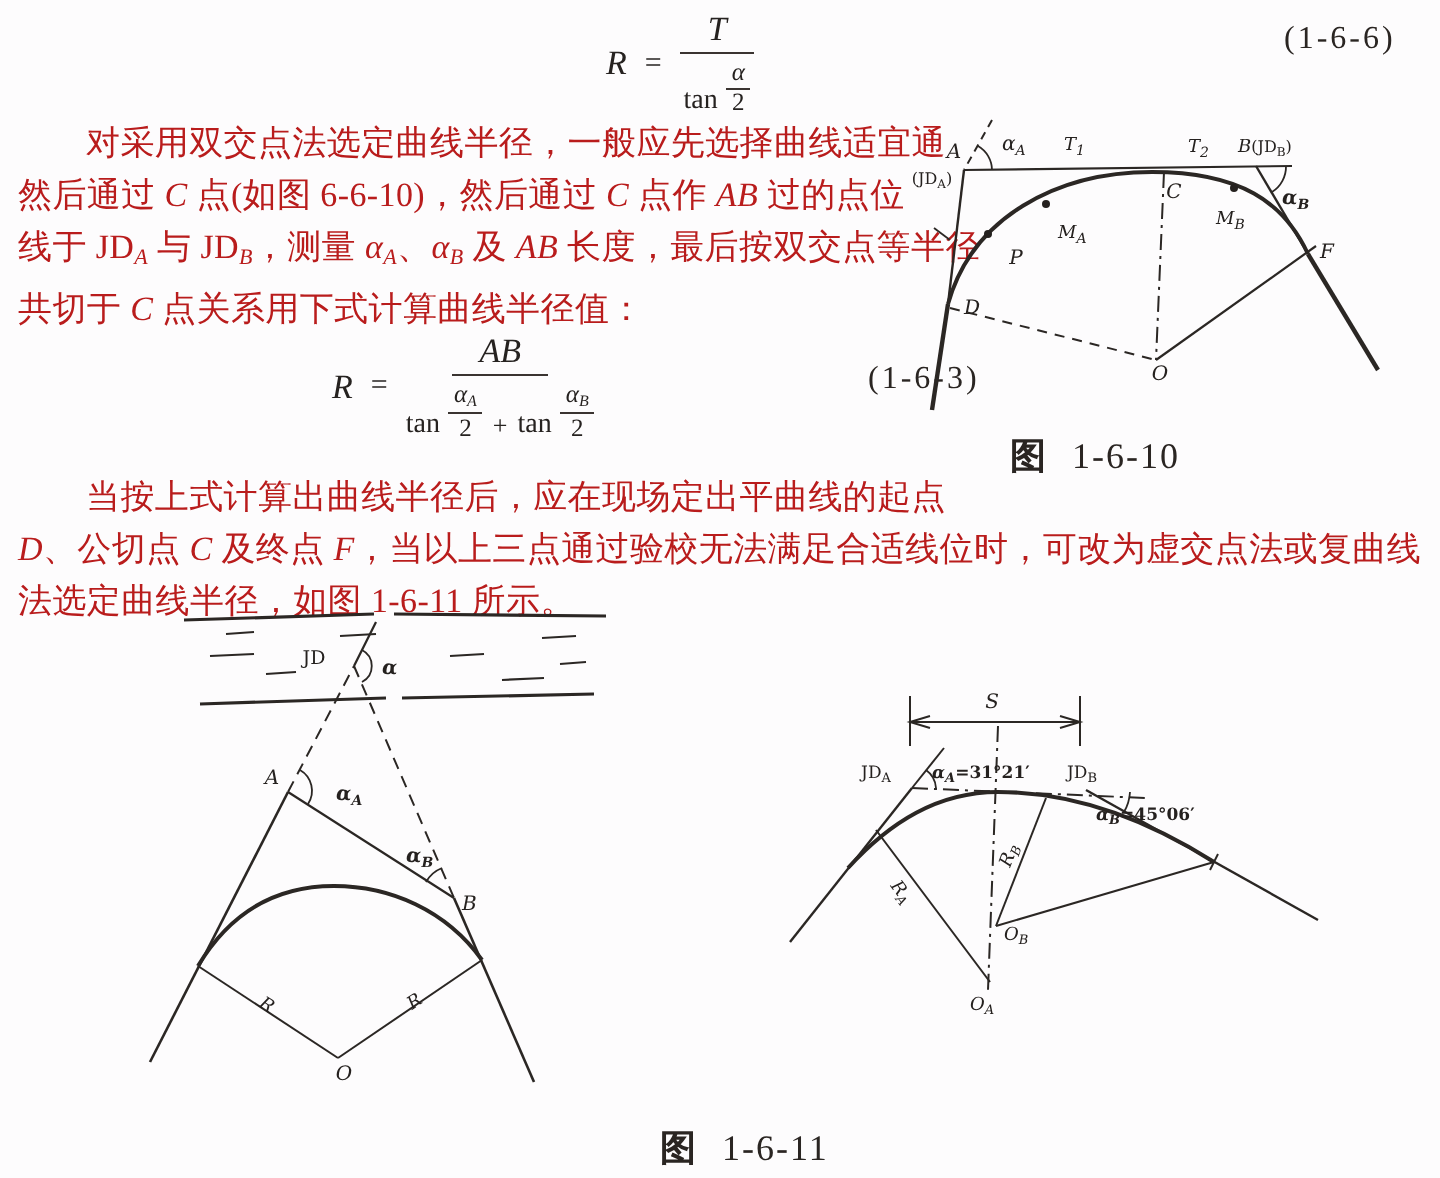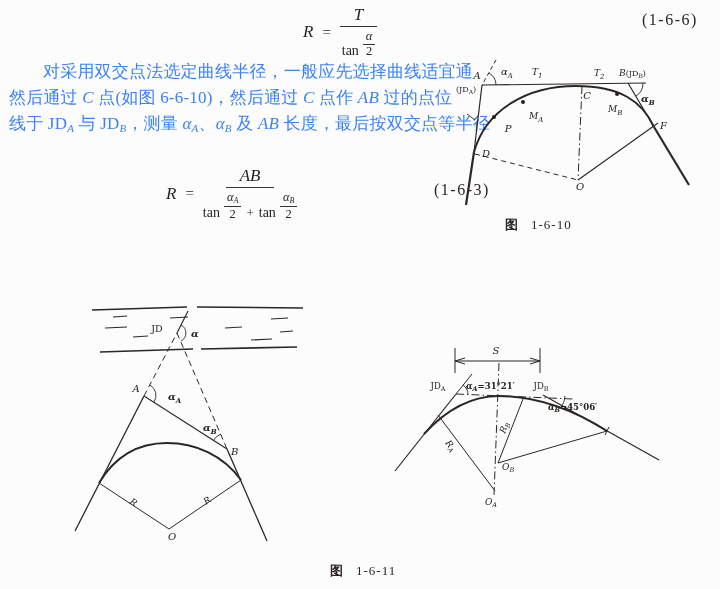--- a/index.html
+++ b/index.html
@@ -1,19 +1,19 @@
 <!DOCTYPE html>
 <html><head>
 <meta charset="utf-8">
 <style>
   *{margin:0;padding:0;box-sizing:border-box}
   html,body{width:720px;height:589px}
   body{background:#fff;font-family:"Liberation Serif","DejaVu Serif",serif}
   .page{position:relative;width:720px;height:589px;background:#fdfcfd;color:#262220;overflow:hidden}
-  .para{position:absolute;font-size:17px;line-height:25.8px;letter-spacing:.2px;color:#3b82f6}
+  .para{position:absolute;font-size:17px;line-height:25.8px;letter-spacing:.2px;color:#b91c1c}
   .tline{white-space:nowrap}
   .tline.indent{text-indent:34px}
   .seg.it{font-style:italic}
   .seg.rm{font-style:normal}
   sub.seg{font-size:11px;vertical-align:-3px}
   sub.seg{font-style:italic}
   
   .eq{position:absolute;display:flex;align-items:center;gap:7px;font-size:17px}
   .mvar{font-style:italic}
   .mrel{font-size:15px;padding:0 2px}
@@ -21,21 +21,21 @@
   .fnum{padding:0 14px 2px;border-bottom:1.2px solid #3a3431;text-align:center;line-height:1.05}
   .fden{display:flex;align-items:flex-end;gap:4px;padding-top:3px}
   .fn{font-style:normal;font-size:14px}
   .sfrac{display:inline-flex;flex-direction:column;align-items:center;font-size:12.5px;line-height:1.05}
   .sfrac .top{padding:0 3px 1px;border-bottom:1px solid #3a3431;font-style:italic}
   .sfrac .bot{padding-top:.5px;font-style:normal}
   .sfrac sub{font-size:8px;font-style:italic;vertical-align:-2px}
   .plus{font-style:normal;font-size:13px;padding:0 1px}
   .eqlabel{position:absolute;font-size:16px;letter-spacing:1.5px;color:#2a2522}
   
-  .caption{position:absolute;font-size:13px;color:#2a2522;font-weight:bold}
+  .caption{position:absolute;font-size:18px;color:#2a2522;font-weight:bold}
   .caption .num{font-weight:normal;margin-left:13px;letter-spacing:1px}
   svg{position:absolute;overflow:visible}
   svg text{font-family:"DejaVu Serif",serif;fill:#25211f}
   .lbl{font-size:10px;font-style:italic}
   .lbl9{font-size:9px;font-style:italic}
   .rm{font-style:normal}
   .sm{font-size:8.5px}
 </style>
 </head>
 <body>
@@ -55,20 +55,21 @@
         </span>
       </span>
     </span>
   </div>
   <div class="eqlabel" style="left:642px;top:11px">(1-6-6)</div>
 
   <div class="para" style="left:9px;top:59px;width:455px">
       <div class="tline indent"><span class="seg cn">对采用双交点法选定曲线半径，一般应先选择曲线适宜通</span></div>
       <div class="tline"><span class="seg cn">然后通过 </span><span class="seg it">C</span><span class="seg cn"> 点(如图 6-6-10)，然后通过 </span><span class="seg it">C</span><span class="seg cn"> 点作 </span><span class="seg it">AB</span><span class="seg cn"> 过的点位</span></div>
       <div class="tline"><span class="seg cn">线于 </span><span class="seg rm">JD</span><sub class="seg sub">A</sub><span class="seg cn"> 与 </span><span class="seg rm">JD</span><sub class="seg sub">B</sub><span class="seg cn">，测量 </span><span class="seg it">α</span><sub class="seg sub">A</sub><span class="seg cn">、</span><span class="seg it">α</span><sub class="seg sub">B</sub><span class="seg cn"> 及 </span><span class="seg it">AB</span><span class="seg cn"> 长度，最后按双交点等半径</span></div>
+      <div class="tline"><span class="seg cn">共切于 </span><span class="seg it">C</span><span class="seg cn"> 点关系用下式计算曲线半径值：</span></div>
     </div>
 
   <div class="eq" style="left:166px;top:167px">
     <span class="mvar">R</span>
     <span class="mrel">=</span>
     <span class="frac">
       <span class="fnum mvar">AB</span>
       <span class="fden">
         <span class="fn">tan</span>
         <span class="sfrac">
@@ -80,20 +81,23 @@
         <span class="sfrac">
           <span class="top"><span>α</span><sub>B</sub></span>
           <span class="bot">2</span>
         </span>
       </span>
     </span>
   </div>
   <div class="eqlabel" style="left:434px;top:181px">(1-6-3)</div>
 
   <div class="para" style="left:9px;top:236px;width:706px">
+      <div class="tline indent"><span class="seg cn">当按上式计算出曲线半径后，应在现场定出平曲线的起点</span></div>
+      <div class="tline"><span class="seg it">D</span><span class="seg cn">、公切点 </span><span class="seg it">C</span><span class="seg cn"> 及终点 </span><span class="seg it">F</span><span class="seg cn">，当以上三点通过验校无法满足合适线位时，可改为虚交点法或复曲线</span></div>
+      <div class="tline"><span class="seg cn">法选定曲线半径，如图 1-6-11 所示。</span></div>
     </div>
 
   <svg style="left:428px;top:57px" width="292" height="160" viewBox="0 0 292 160">
     <g stroke="#2b2724" fill="none">
       <line x1="54" y1="28" x2="218" y2="26" stroke-width="1.1"></line>
       <line x1="68" y1="3" x2="54" y2="28" stroke-width="1" stroke-dasharray="4,3"></line>
       <line x1="54" y1="28" x2="46" y2="95" stroke-width="1.2"></line>
       <line x1="46" y1="95" x2="38" y2="148" stroke-width="2.2"></line>
       <line x1="200" y1="26" x2="226" y2="70" stroke-width="1.2"></line>
       <line x1="226" y1="70" x2="261" y2="128" stroke-width="2.2"></line>

